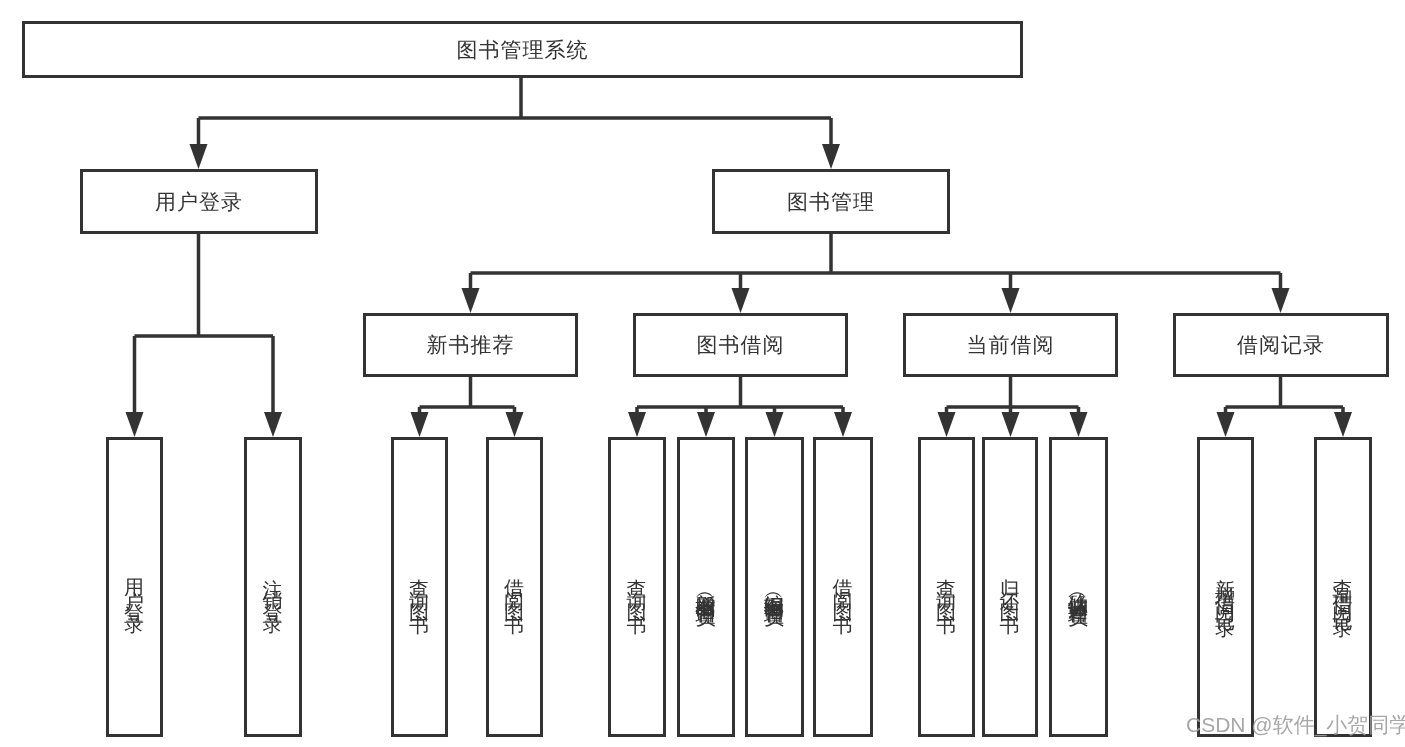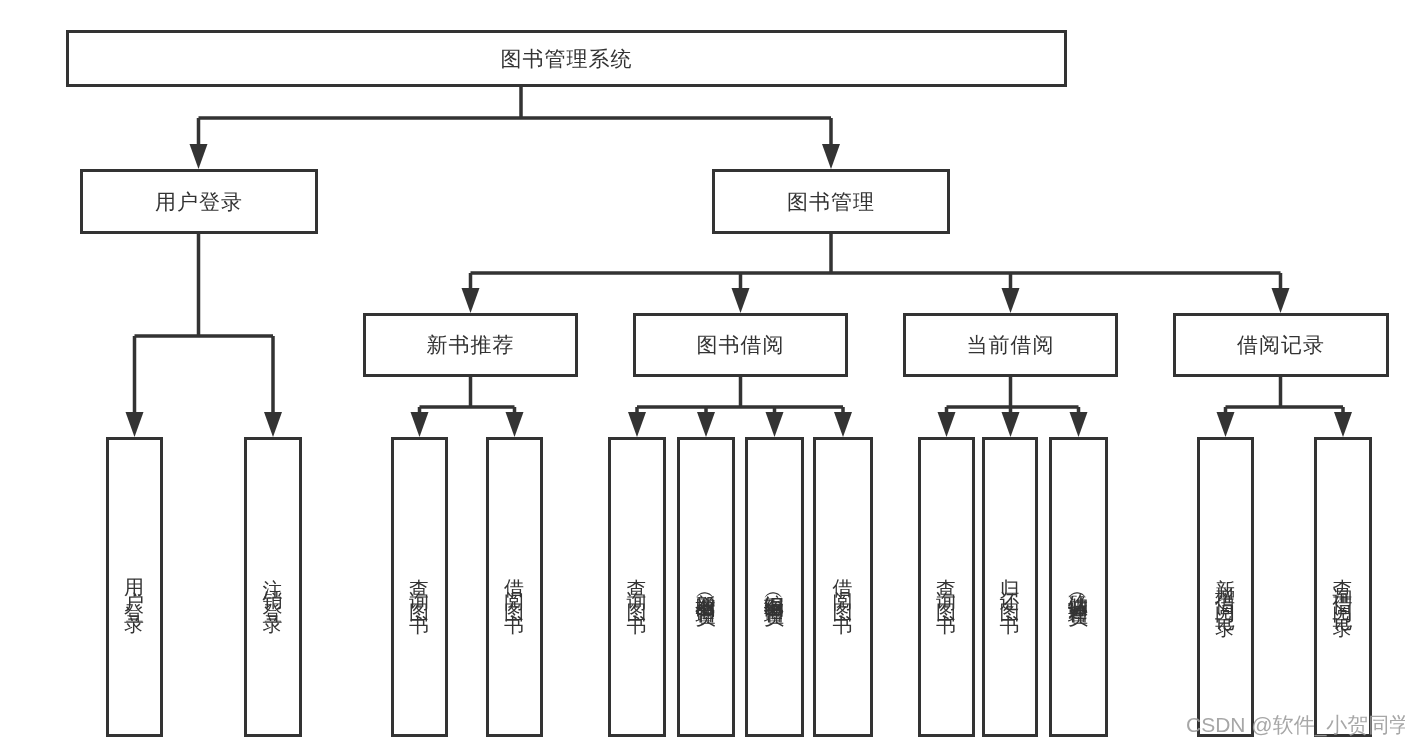--- a/index.html
+++ b/index.html
@@ -94,21 +94,21 @@
       <polygon points="765.5,412 783.5,412 774.5,437"></polygon>
       <polygon points="834,412 852,412 843,437"></polygon>
       <polygon points="937.5,412 955.5,412 946.5,437"></polygon>
       <polygon points="1001.5,412 1019.5,412 1010.5,437"></polygon>
       <polygon points="1069.5,412 1087.5,412 1078.5,437"></polygon>
       <polygon points="1216.5,412 1234.5,412 1225.5,437"></polygon>
       <polygon points="1334,412 1352,412 1343,437"></polygon>
     </g>
   </svg>
 
-  <div class="box hbox" style="left:22px; top:30px; width:1001px; height:57px;margin-left:44px;">
+  <div class="box hbox" style="left:22px; top:21px; width:1001px; height:57px;">
     <span>图书管理系统</span>
   </div>
 
   <div class="box hbox" style="left:80px; top:169px; width:238px; height:65px;">
     <span>用户登录</span>
   </div>
   <div class="box hbox" style="left:712px; top:169px; width:238px; height:65px;text-align:center;">
     <span>图书管理</span>
   </div>
 

